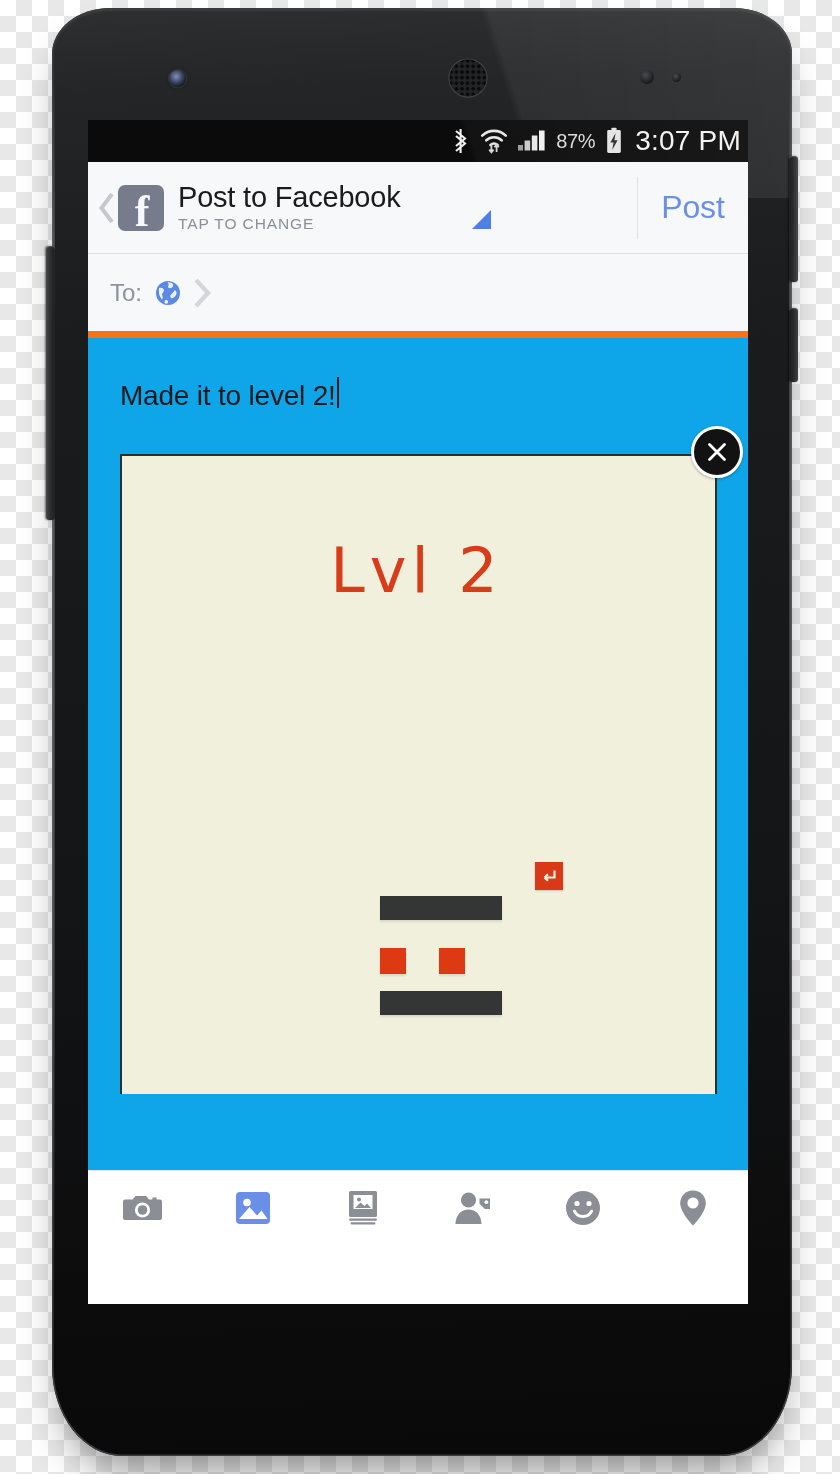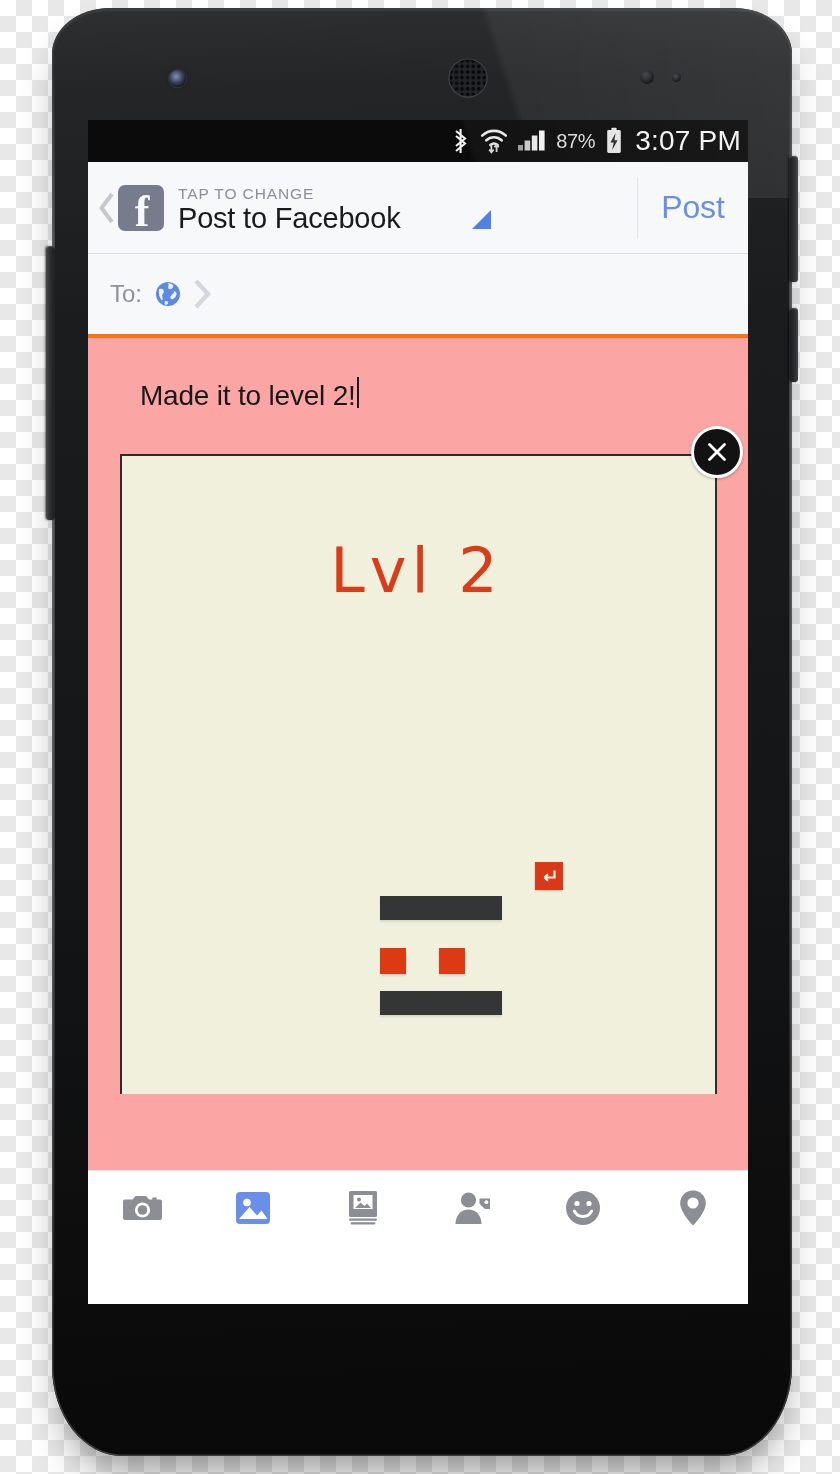--- a/index.html
+++ b/index.html
@@ -182,35 +182,34 @@
     width: 110px; flex: 0 0 auto;
     text-align: center;
     font-size: 32px; color: #6a8fe8; letter-spacing: -0.1px;
     cursor: pointer;
   }
 
   
   #audience-row {
     height: 84px;
     background: #f7f8fa;
-    border-bottom: 4px solid #f97316;
+    border-bottom: 7px solid #f97316;
     display: flex; align-items: center;
     padding: 0 18px 0 22px;
   }
   #audience-label { font-size: 24px; color: #8d929b; margin-right: 13px; }
   #globe-icon { width: 26px; height: 26px; flex: 0 0 auto; margin-right: 9px; }
   #audience-value { font-size: 25px; color: #6a8fe8; flex: 1 1 auto; }
   #audience-chevron { width: 26px; height: 34px; opacity: 0.55; }
 
   
   #composer {
-    background: #fca5a5;
+    background: #0ea5e9;
     height: 906px;
     position: relative;
-    padding-left: 20px;
   }
   #status-text-wrap {
     padding: 36px 0 0 32px;
     display: flex; align-items: baseline;
   }
   #status-text {
     font-size: 28px; color: #18191b; letter-spacing: -0.2px;
   }
   #text-caret {
     display: inline-block; width: 2px; height: 31px;
@@ -346,22 +345,22 @@
       <div id="fb-header">
         <div id="back-chevron">
           <svg width="20" height="34" viewBox="0 0 20 34">
             <path d="M15 3 L4.5 17 L15 31" stroke="#c5c8cf" stroke-width="4" fill="none" stroke-linejoin="miter" stroke-linecap="butt"></path>
           </svg>
         </div>
         <div id="fb-app-icon">
           <span class="f-glyph">f</span>
         </div>
         <div id="fb-header-texts">
+          <div id="fb-title">Post to Facebook</div>
           <div id="fb-subtitle">TAP TO CHANGE</div>
-          <div id="fb-title">Post to Facebook</div>
           <div id="tap-triangle"></div>
         </div>
         <div id="header-divider"></div>
         <div id="post-btn">Post</div>
       </div>
 
       <div id="audience-row">
         <span id="audience-label">To:</span>
         <span id="globe-icon">
           <svg width="26" height="26" viewBox="0 0 26 26">

